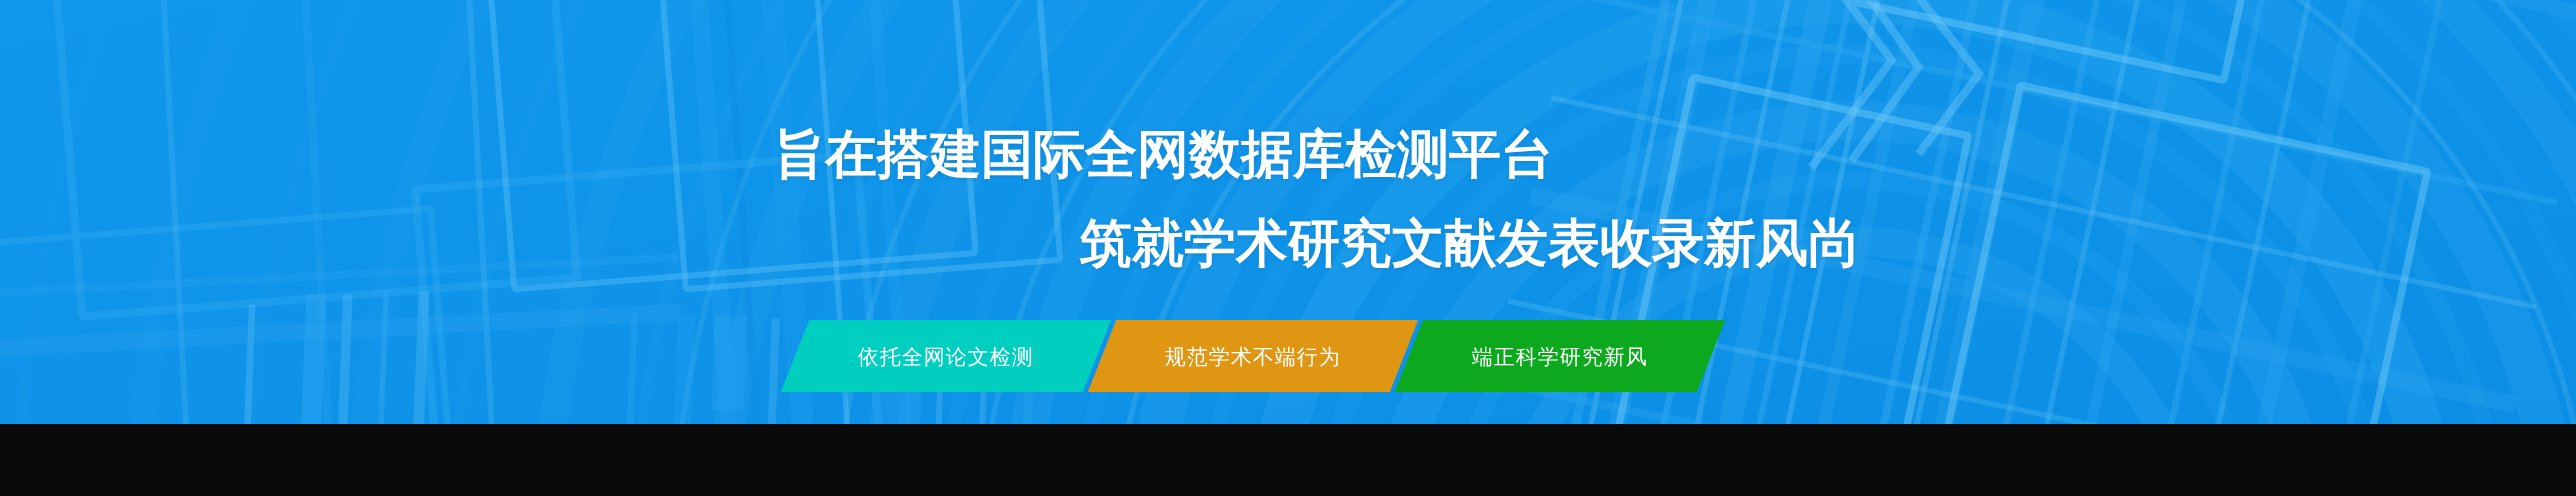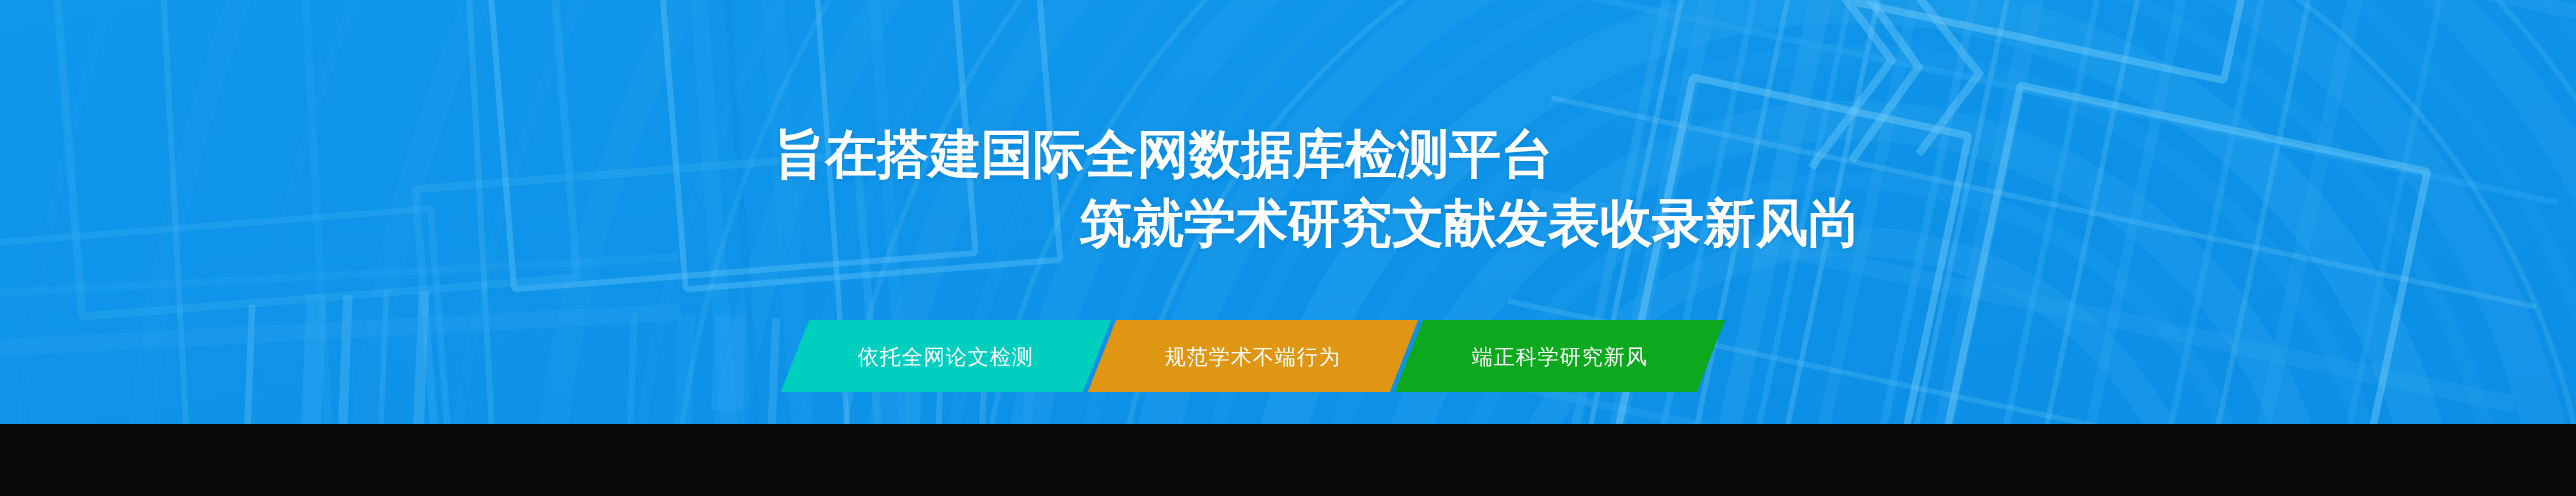--- a/index.html
+++ b/index.html
@@ -241,21 +241,21 @@
           <circle cx="2760" cy="880" r="1305" stroke="#7fd2fa" stroke-opacity="0.16" stroke-width="8"></circle>
           <circle cx="2760" cy="880" r="1520" stroke="#7fd2fa" stroke-opacity="0.14" stroke-width="8"></circle>
           <circle cx="2760" cy="880" r="1760" stroke="#7fd2fa" stroke-opacity="0.12" stroke-width="8"></circle>
         </g>
       </g>
     </svg>
   </div>
 
   <div class="headline">
     <div class="head-line head-line-1" style="color: rgb(255, 255, 255);">旨在搭建国际全网数据库检测平台</div>
-    <div class="head-line head-line-2" style="color: rgb(255, 255, 255);">筑就学术研究文献发表收录新风尚</div>
+    <div class="head-line head-line-2" style="color: rgb(255, 255, 255); margin-top: 20px;">筑就学术研究文献发表收录新风尚</div>
   </div>
 
   <div class="tag-strip">
     <div class="tag tag-1" style="background: rgb(0, 207, 192);">
       <span class="tag-label" style="color: rgb(255, 255, 255);">依托全网论文检测</span>
     </div>
     <div class="tag tag-2" style="background: rgb(222, 150, 19);">
       <span class="tag-label" style="color: rgb(255, 255, 255);">规范学术不端行为</span>
     </div>
     <div class="tag tag-3" style="background: rgb(12, 168, 30);">

